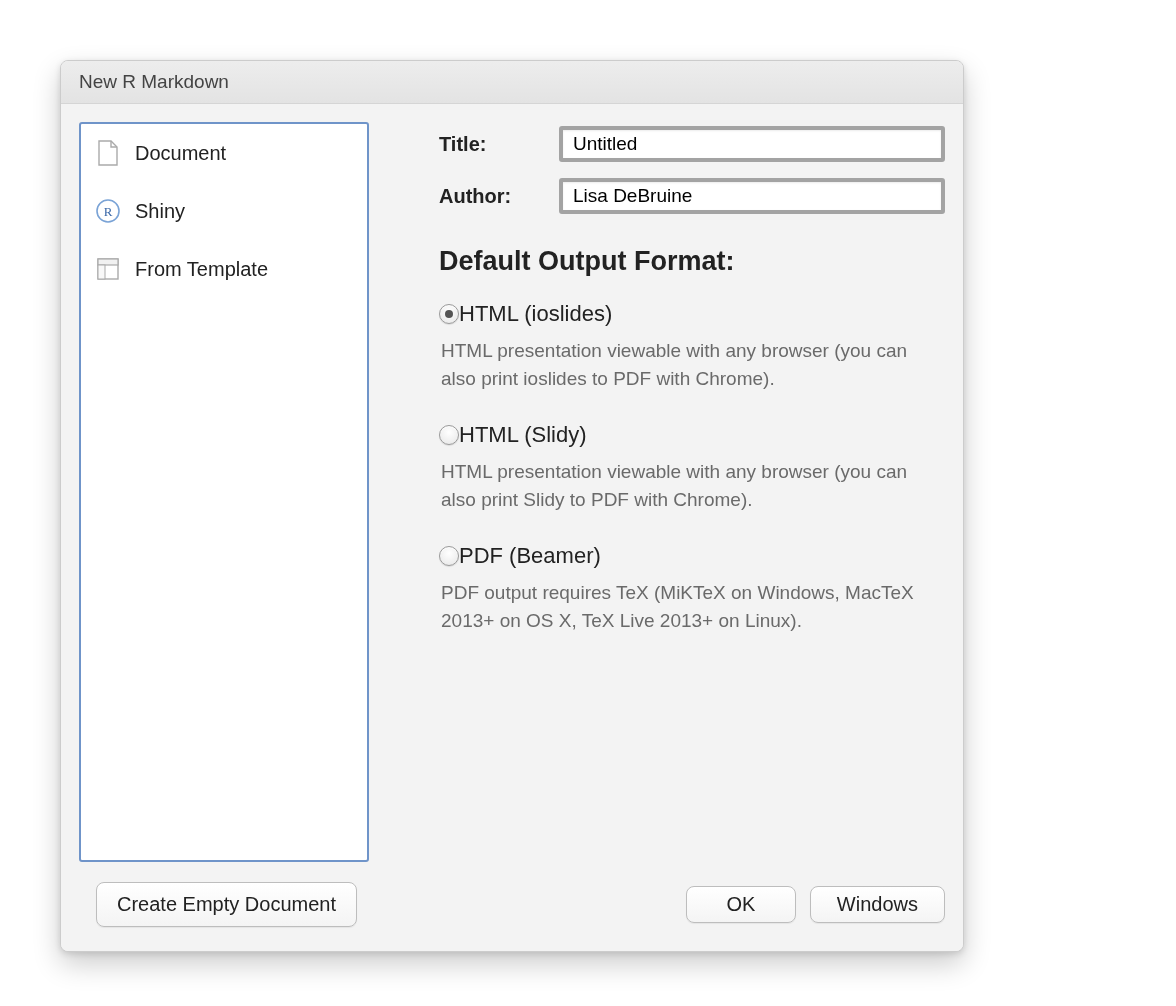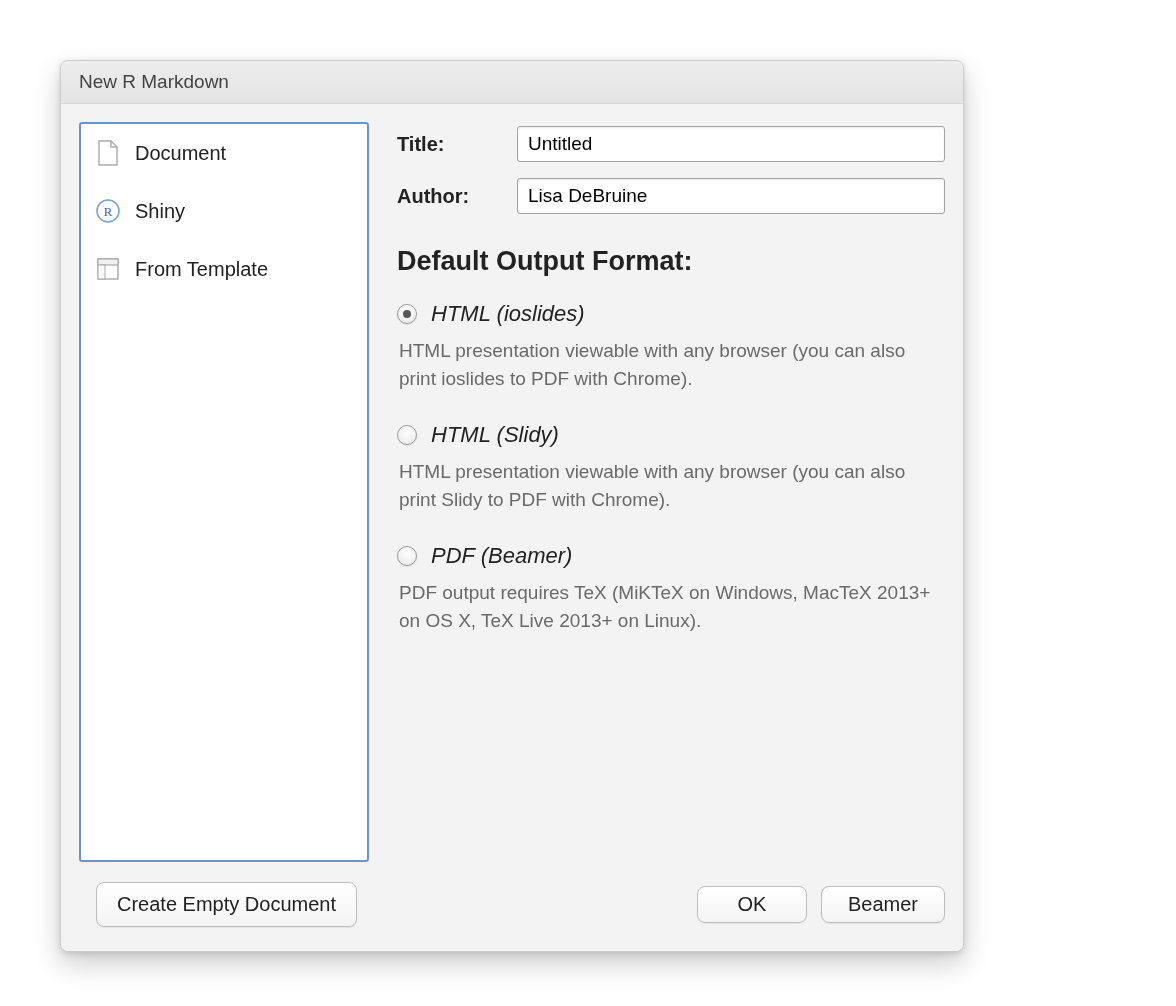--- a/index.html
+++ b/index.html
@@ -58,56 +58,55 @@
     width: 26px;
     height: 26px;
     display: flex;
     align-items: center;
     justify-content: center;
   }
 
   .main {
     flex: 1;
     padding-top: 4px;
+    margin-left: 42px;
   }
   .field-row {
     display: flex;
     align-items: center;
     margin-bottom: 16px;
   }
   .field-label {
     width: 120px;
     font-weight: 700;
     font-size: 20px;
     color: #222;
   }
   .text-input {
     flex: 1;
     height: 36px;
-    border: 1px solid #a3a3a3;
+    border: 4px solid #a3a3a3;
     border-radius: 3px;
     padding: 4px 10px;
     font-size: 19px;
     background: #ffffff;
     box-shadow: inset 0 1px 2px rgba(0,0,0,0.08);
   }
   .section-heading {
     font-weight: 700;
     font-size: 27px;
     margin-top: 32px;
     margin-bottom: 24px;
     color: #222;
   }
   .option-block { margin-bottom: 30px; }
   .option-head {
     display: flex;
     align-items: center;
-    gap: 14px;
     margin-bottom: 10px;
-    font-style: italic;
   }
   .radio {
     width: 20px;
     height: 20px;
     border-radius: 50%;
     border: 1px solid #9a9a9a;
     background: radial-gradient(circle at 50% 35%, #ffffff, #e6e6e6);
     position: relative;
     box-shadow: inset 0 1px 1px rgba(255,255,255,0.8), 0 1px 1px rgba(0,0,0,0.1);
   }
@@ -235,15 +234,15 @@
       </div>
 
 
     </div>
   </div>
 
   <div class="button-row">
     <div class="btn empty">Create Empty Document</div>
     <div class="spacer"></div>
     <div class="btn">OK</div>
-    <div class="btn">Beamer</div>
+    <div class="btn">Windows</div>
   </div>
 </div>
 
 </body></html>

